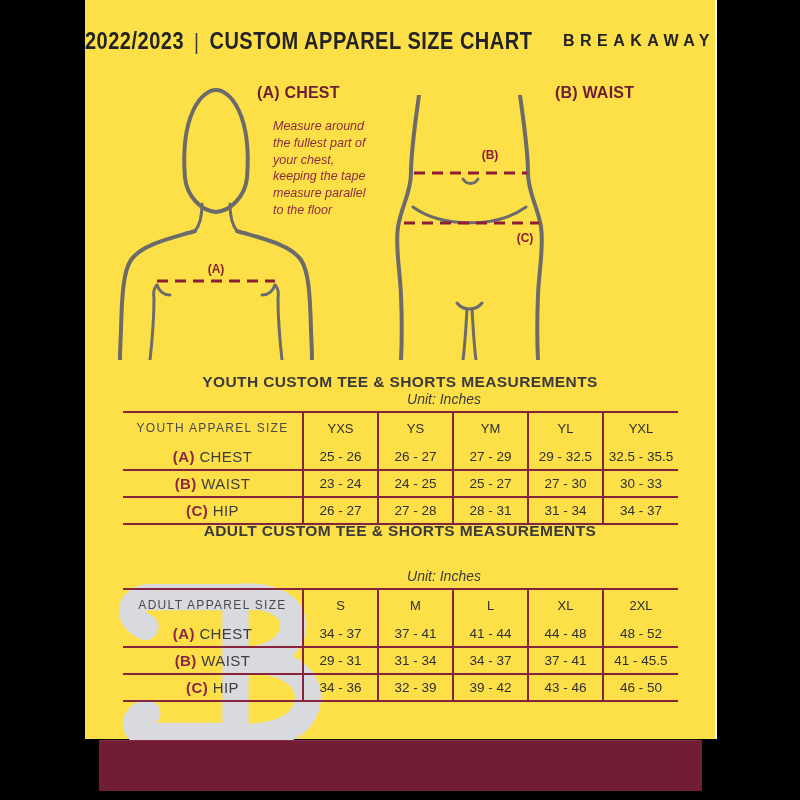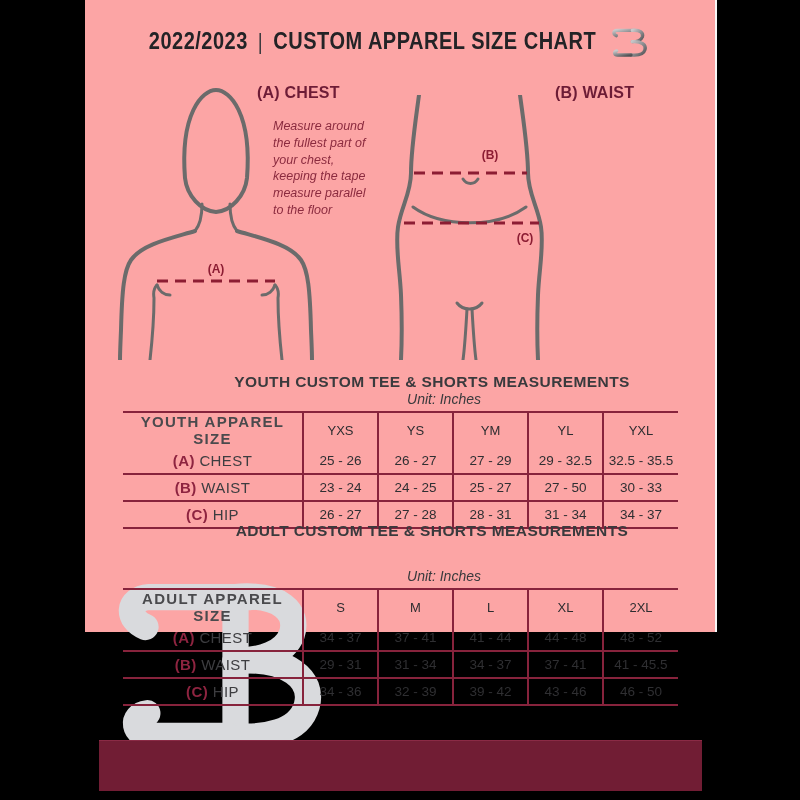--- a/index.html
+++ b/index.html
@@ -1,18 +1,18 @@
 <!DOCTYPE html>
 <html><head>
 <meta charset="utf-8">
 <style>
   html,body{margin:0;padding:0;background:#000;width:800px;height:800px;overflow:hidden;
     font-family:"Liberation Sans","DejaVu Sans",sans-serif;}
   .stage{position:relative;width:800px;height:800px;background:#000;}
-  .page{position:absolute;left:85px;top:0;width:630px;height:632px;background:#fca5a5;
+  .page{position:absolute;left:85px;top:0;width:630px;height:739px;background:#fde047;
     border-right:2px solid #f7f7f8;}
   
   .hdr{position:absolute;left:0;top:18px;width:100%;height:46px;display:flex;
     align-items:center;justify-content:center;gap:15px;}
   .hdr-title{display:flex;align-items:center;gap:10px;transform:scaleY(1.18);
     transform-origin:center;font-weight:700;font-size:20px;color:#232326;letter-spacing:.5px;white-space:nowrap;}
   .hdr-pipe{font-weight:400;color:#3a3a3e;font-size:19px;}
   .brand{font-weight:700;font-size:16px;letter-spacing:5.5px;color:#232326;white-space:nowrap;}
   
   .guide{position:absolute;}
@@ -22,31 +22,31 @@
   .fig{position:absolute;}
   .fig path{fill:none;stroke:#6b6b6b;stroke-width:4;stroke-linecap:round;}
   .fig .thin{stroke-width:3;}
   .fig line{stroke:#8c1d33;stroke-width:3;}
   .fig text{fill:#8c1d33;font-weight:700;font-size:12px;font-family:"Liberation Sans",sans-serif;}
   
   .wm{position:absolute;left:18px;top:552px;z-index:0;}
   .wm path{fill:none;stroke:#d9dadd;stroke-width:7;stroke-linecap:round;}
   
   .sec-title{position:absolute;left:0;width:100%;text-align:center;font-weight:700;
-    font-size:15.5px;color:#3a3a3d;letter-spacing:.4px;z-index:1;padding-left:32px;}
+    font-size:15.5px;color:#3a3a3d;letter-spacing:.4px;z-index:1;}
   .sec-unit{position:absolute;left:0;width:100%;text-align:center;font-style:italic;
     font-size:14px;color:#3a3a3d;z-index:1;margin-left:44px;}
   table.size{position:absolute;left:38px;width:555px;border-collapse:collapse;z-index:1;
     border-top:2px solid #87233c;border-bottom:2px solid #87233c;table-layout:fixed;}
   table.size tr+tr th,table.size tr+tr td{border-top:2px solid #87233c;}
   table.size th+th,table.size td+td{border-left:2px solid #87233c;}
   table.size th,table.size td{padding:0;vertical-align:middle;text-align:center;}
   table.size thead tr{height:31px;}
   table.size tbody tr{height:27px;}
-  th.lbl-head{text-align:left;padding-left:14px;font-weight:700;font-size:15px;
+  th.lbl-head{text-align:left;padding-left:14px;font-weight:400;font-size:12px;
     letter-spacing:1.3px;color:#4a4a4d;}
   th.size-head{font-weight:400;font-size:13px;color:#2d2d30;}
   td.row-lbl{text-align:left;padding-left:14px;font-size:15px;color:#3d3d40;letter-spacing:.4px;}
   td.row-lbl .pfx{font-weight:700;color:#8e2440;}
   td.val{font-size:13.5px;color:#2f2f32;}
   col.c0{width:180px;} col.cn{width:75px;}
   
   .footer{position:absolute;left:14px;top:740px;width:603px;height:50px;background:#711d34;
     border-top:1px solid #8a2a45;z-index:2;}
 </style>
@@ -79,20 +79,21 @@
           </linearGradient>
         </defs>
         <g fill="none" stroke="url(#metal)" stroke-width="5" stroke-linecap="round">
           <path d="M8,20 C3,18 3,12.5 9,12 L36,12"></path>
           <path d="M32,12 L32,46"></path>
           <path d="M32,12 C44,11 49,16 47,22 C45,27 39,29 32,29"></path>
           <path d="M32,29 C46,28 53,34 51,41 C49,48 40,50 30,49"></path>
           <path d="M30,49 L10,49 C4.5,49 4,43.5 8.5,43"></path>
         </g>
       </svg>
+      <span class="brand">BREAKAWAY</span>
     </div>
 
     <svg class="fig" style="left:25px;top:80px;" width="210" height="280" viewBox="0 0 210 280">
       <path d="M75,98 C70,34 92,10 106,10 C120,10 142,34 137,98 C135,116 121,131 106,132 C91,131 77,116 75,98"></path>
       <path class="thin" d="M92,124 C92,136 90,145 85,151"></path>
       <path class="thin" d="M120,124 C120,136 122,145 127,151"></path>
       <path d="M85,151 C62,158 32,164 21,180 C14,190 12,210 11,250 C10.5,262 10,272 10,280"></path>
       <path d="M127,151 C150,158 180,164 191,180 C198,190 200,210 201,250 C201.5,262 202,272 202,280"></path>
       <path class="thin" d="M47,205 C44,208 43,212 44,218 C44,240 42,262 40,280"></path>
       <path class="thin" d="M47,205 C49,211 54,215 60,215"></path>
@@ -152,21 +153,21 @@
           <td class="val">26 - 27</td>
           <td class="val">27 - 29</td>
           <td class="val">29 - 32.5</td>
           <td class="val">32.5 - 35.5</td>
         </tr>
         <tr>
           <td class="row-lbl"><span class="pfx">(B)</span> <span>WAIST</span></td>
           <td class="val">23 - 24</td>
           <td class="val">24 - 25</td>
           <td class="val">25 - 27</td>
-          <td class="val">27 - 50</td>
+          <td class="val">27 - 30</td>
           <td class="val">30 - 33</td>
         </tr>
         <tr>
           <td class="row-lbl"><span class="pfx">(C)</span> <span>HIP</span></td>
           <td class="val">26 - 27</td>
           <td class="val">27 - 28</td>
           <td class="val">28 - 31</td>
           <td class="val">31 - 34</td>
           <td class="val">34 - 37</td>
         </tr>

